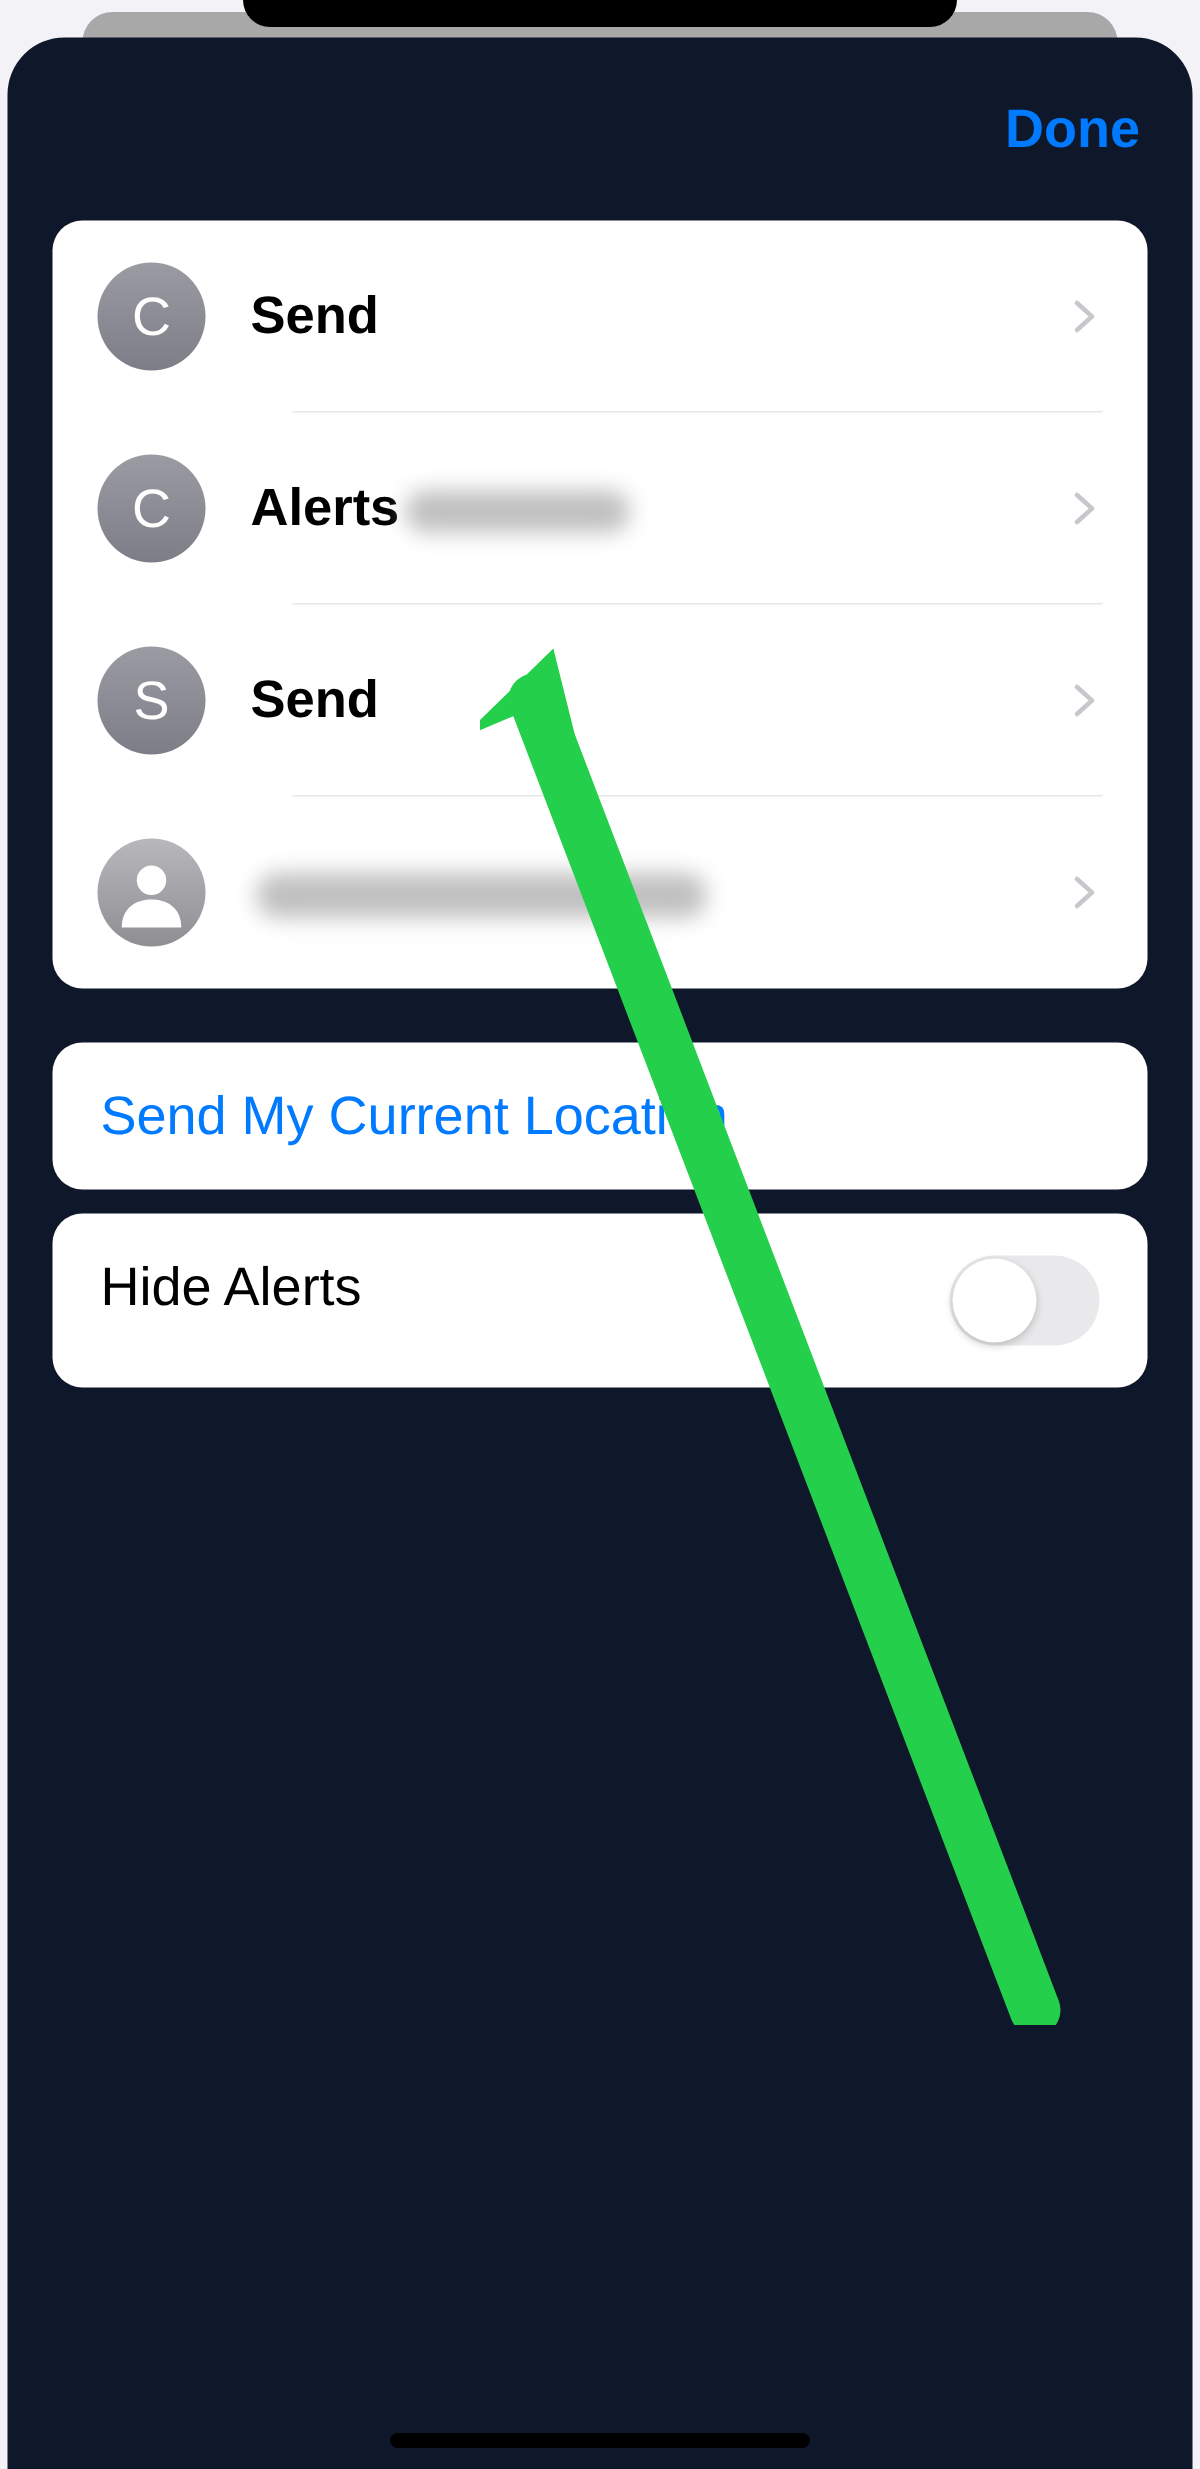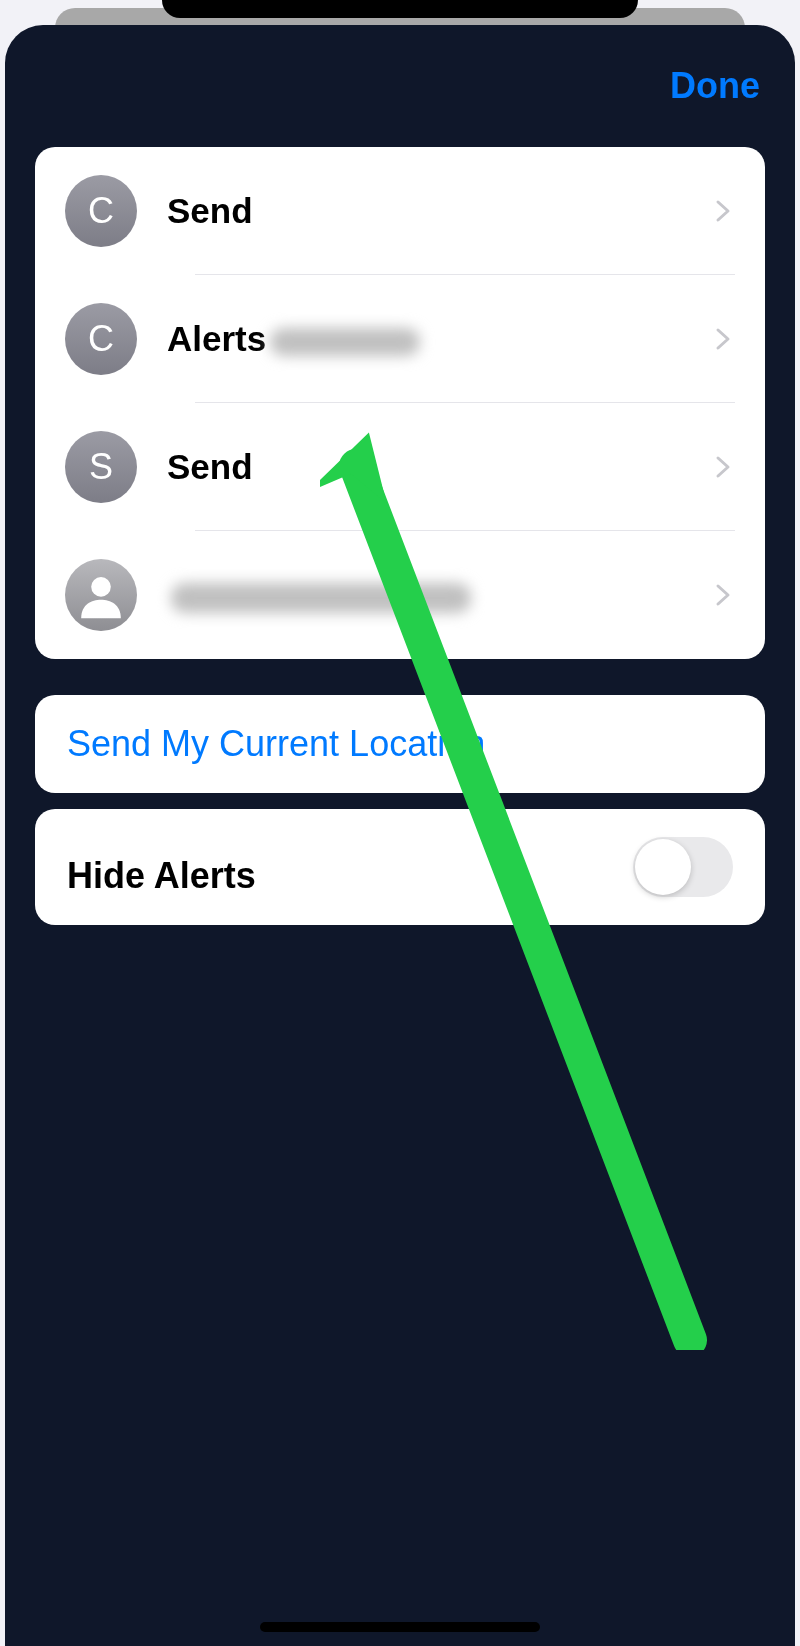--- a/index.html
+++ b/index.html
@@ -136,23 +136,22 @@
       font-size: 36px;
       font-weight: 400;
       cursor: pointer;
       border-bottom: 1px solid #e5e5ea;
     }
     .action-row:last-child { border-bottom: none; }
     .action-row.link { color: #007aff; }
     .action-row.toggle {
       display: flex;
       justify-content: space-between;
-      align-items: flex-end;
+      align-items: flex-start;
       color: #000;
-      font-weight: bold;
     }
     .switch {
       width: 100px;
       height: 60px;
       background: #e9e9eb;
       border-radius: 32px;
       position: relative;
       cursor: pointer;
     }
     .switch-knob {

